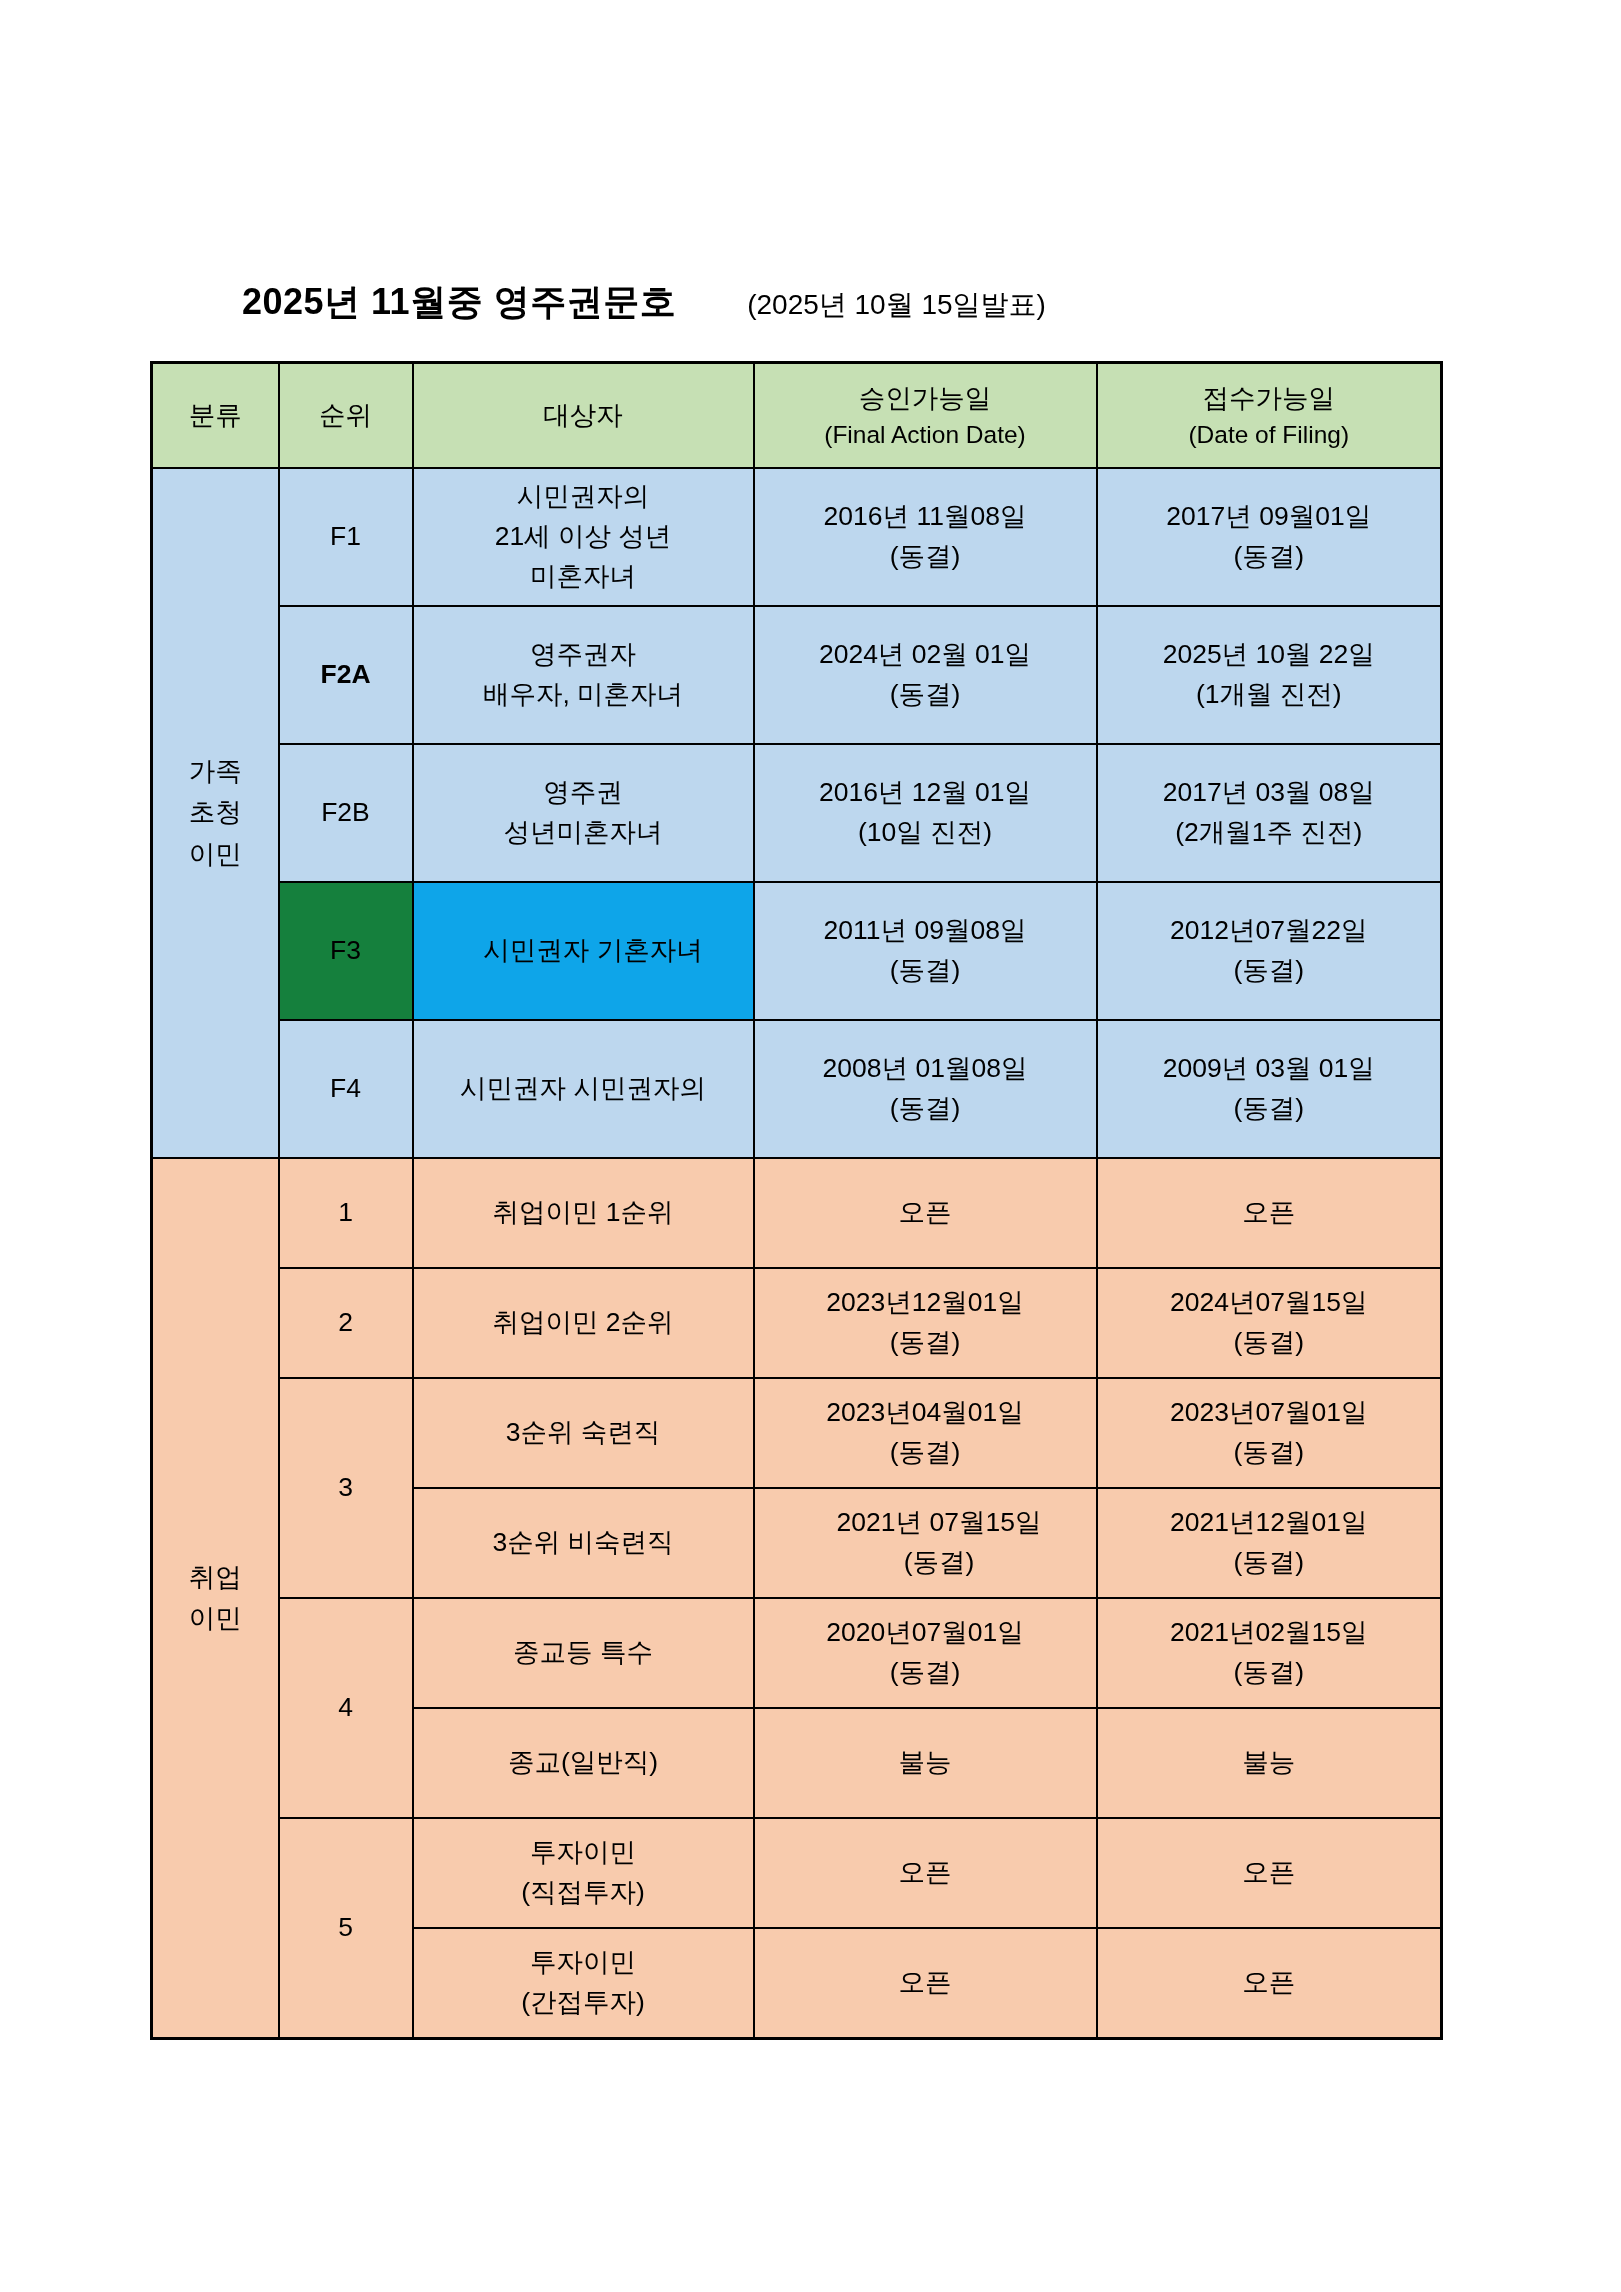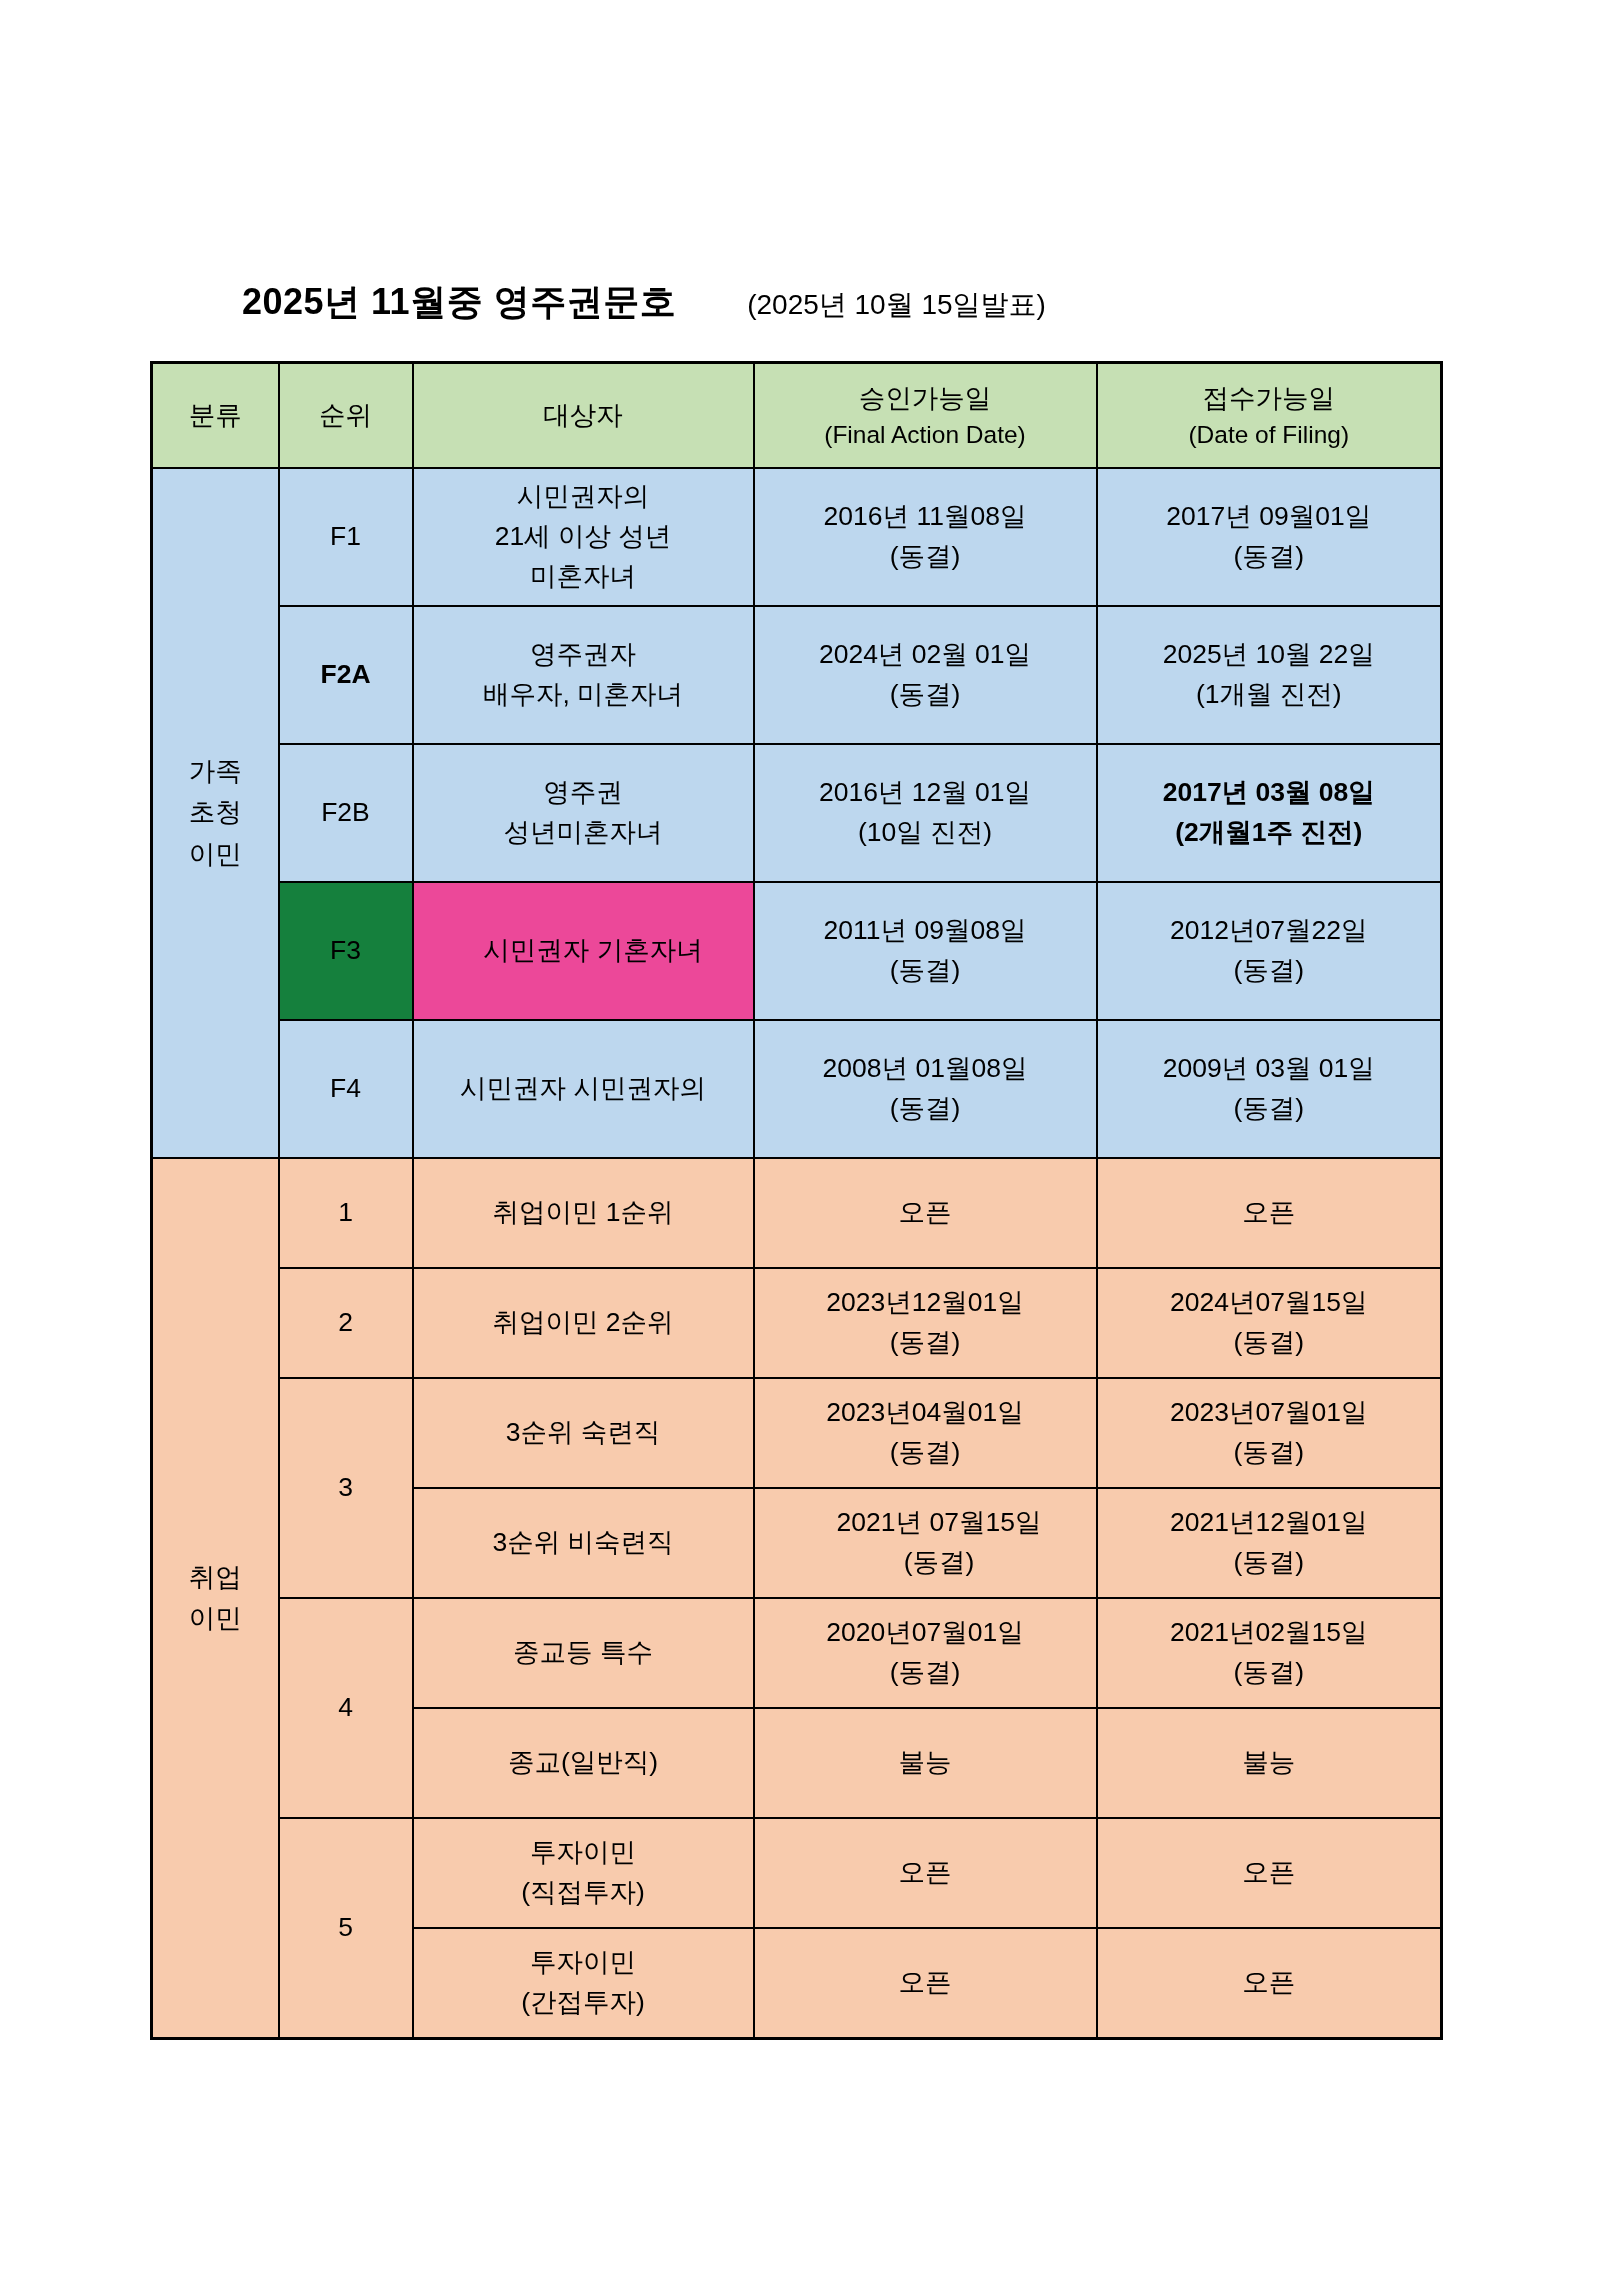--- a/index.html
+++ b/index.html
@@ -153,30 +153,30 @@
             <div>F2B</div>
           </td>
           <td class="sizer" style="background: rgb(189, 215, 238);">
             <div>영주권</div>
             <div>성년미혼자녀</div>
           </td>
           <td class="sizer" style="background: rgb(189, 215, 238);">
             <div>2016년 12월 01일</div>
             <div>(10일 진전)</div>
           </td>
-          <td class="sizer" style="background: rgb(189, 215, 238); font-weight: bold;">
+          <td class="sizer" style="background: rgb(189, 215, 238);">
             <div>2017년 03월 08일</div>
             <div>(2개월1주 진전)</div>
           </td>
         </tr>
         <tr class="row-family">
           <td rowspan="1" style="background: #15803d;">
             <div>F3</div>
           </td>
-          <td class="sizer" style="background: #ec4899; padding-left: 20px;">
+          <td class="sizer" style="background: #0ea5e9; padding-left: 20px;">
             <div>시민권자 기혼자녀</div>
           </td>
           <td class="sizer" style="background: rgb(189, 215, 238); margin-left: 40px;">
             <div>2011년 09월08일</div>
             <div>(동결)</div>
           </td>
           <td class="sizer" style="background: rgb(189, 215, 238);">
             <div>2012년07월22일</div>
             <div>(동결)</div>
           </td>

